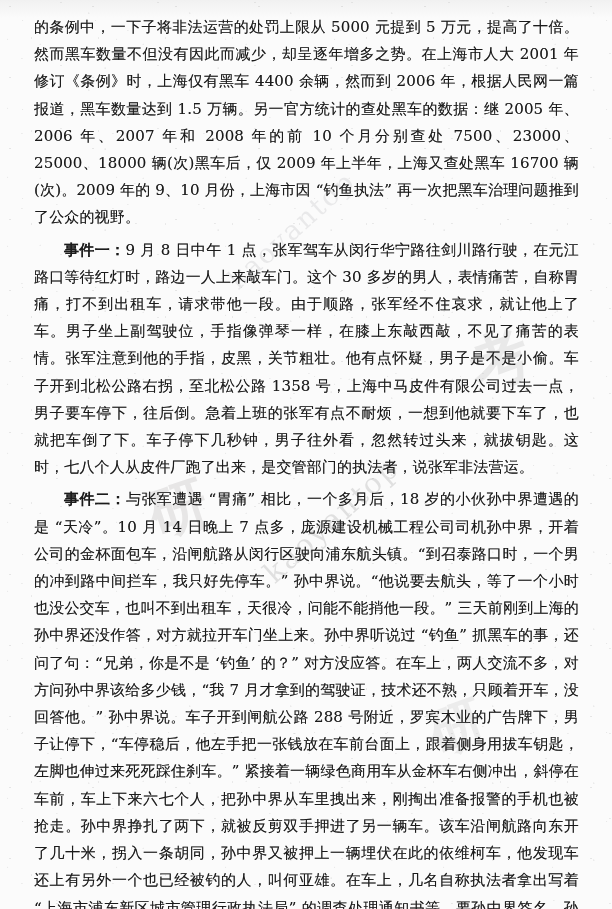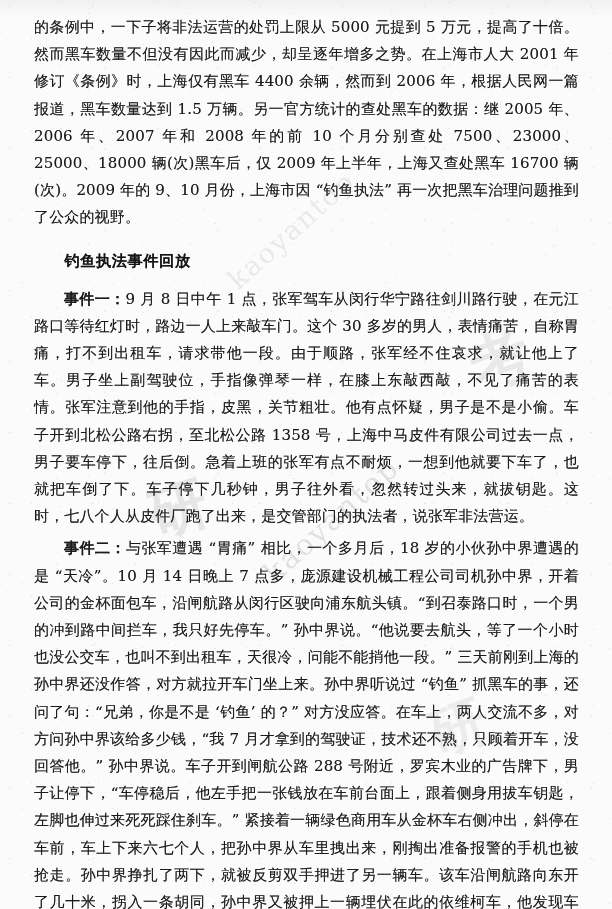--- a/index.html
+++ b/index.html
@@ -153,21 +153,20 @@
   <div class="watermark" id="wm-cjk-1">研</div>
   <div class="watermark" id="wm-cjk-2">考</div>
   <div class="watermark" id="wm-cjk-3">研</div>
   <div class="watermark" id="wm-latin-2">kaoyantop</div>
   <div class="watermark" id="wm-latin-1">kaoyantop</div>
 
   <div id="text-body">
 
     <p class="para first">的条例中，一下子将非法运营的处罚上限从 5000 元提到 5 万元，提高了十倍。然而黑车数量不但没有因此而减少，却呈逐年增多之势。在上海市人大 2001 年修订《条例》时，上海仅有黑车 4400 余辆，然而到 2006 年，根据人民网一篇报道，黑车数量达到 1.5 万辆。另一官方统计的查处黑车的数据：继 2005 年、2006 年、2007 年和 2008 年的前 10 个月分别查处 7500、23000、25000、18000 辆(次)黑车后，仅 2009 年上半年，上海又查处黑车 16700 辆(次)。2009 年的 9、10 月份，上海市因 “钓鱼执法” 再一次把黑车治理问题推到了公众的视野。</p>
 
-    <h2 class="section-heading">钓鱼执法事件回放</h2>
 
     <p class="para gap-before"><span class="evt-label">事件一：</span><span>9 月 8 日中午 1 点，张军驾车从闵行华宁路往剑川路行驶，在元江路口等待红灯时，路边一人上来敲车门。这个 30 多岁的男人，表情痛苦，自称胃痛，打不到出租车，请求带他一段。由于顺路，张军经不住哀求，就让他上了车。男子坐上副驾驶位，手指像弹琴一样，在膝上东敲西敲，不见了痛苦的表情。张军注意到他的手指，皮黑，关节粗壮。他有点怀疑，男子是不是小偷。车子开到北松公路右拐，至北松公路 1358 号，上海中马皮件有限公司过去一点，男子要车停下，往后倒。急着上班的张军有点不耐烦，一想到他就要下车了，也就把车倒了下。车子停下几秒钟，男子往外看，忽然转过头来，就拔钥匙。这时，七八个人从皮件厂跑了出来，是交管部门的执法者，说张军非法营运。</span></p>
 
     <p class="para gap-before"><span class="evt-label">事件二：</span><span>与张军遭遇 “胃痛” 相比，一个多月后，18 岁的小伙孙中界遭遇的是 “天冷”。10 月 14 日晚上 7 点多，庞源建设机械工程公司司机孙中界，开着公司的金杯面包车，沿闸航路从闵行区驶向浦东航头镇。“到召泰路口时，一个男的冲到路中间拦车，我只好先停车。” 孙中界说。“他说要去航头，等了一个小时也没公交车，也叫不到出租车，天很冷，问能不能捎他一段。” 三天前刚到上海的孙中界还没作答，对方就拉开车门坐上来。孙中界听说过 “钓鱼” 抓黑车的事，还问了句：“兄弟，你是不是 ‘钓鱼’ 的？” 对方没应答。在车上，两人交流不多，对方问孙中界该给多少钱，“我 7 月才拿到的驾驶证，技术还不熟，只顾着开车，没回答他。” 孙中界说。车子开到闸航公路 288 号附近，罗宾木业的广告牌下，男子让停下，“车停稳后，他左手把一张钱放在车前台面上，跟着侧身用拔车钥匙，左脚也伸过来死死踩住刹车。” 紧接着一辆绿色商用车从金杯车右侧冲出，斜停在车前，车上下来六七个人，把孙中界从车里拽出来，刚掏出准备报警的手机也被抢走。孙中界挣扎了两下，就被反剪双手押进了另一辆车。该车沿闸航路向东开了几十米，拐入一条胡同，孙中界又被押上一辆埋伏在此的依维柯车，他发现车还上有另外一个也已经被钓的人，叫何亚雄。在车上，几名自称执法者拿出写着 “上海市浦东新区城市管理行政执法局” 的调查处理通知书等，要孙中界签名。孙看到有图章敲着 “该车无营运证，擅自从事出租汽车业务” 的字样后，拒绝签字，并继续要求报警。但对方拒绝归还手机，禁止他下车。“一直呆到快九点，我要小便，但他们说不签字就不让下车。” 孙中界说， 当时没有人出示任何执法证明。</span></p>
 
   </div>
 
   <div id="scan-noise"></div>
 </div>
 

